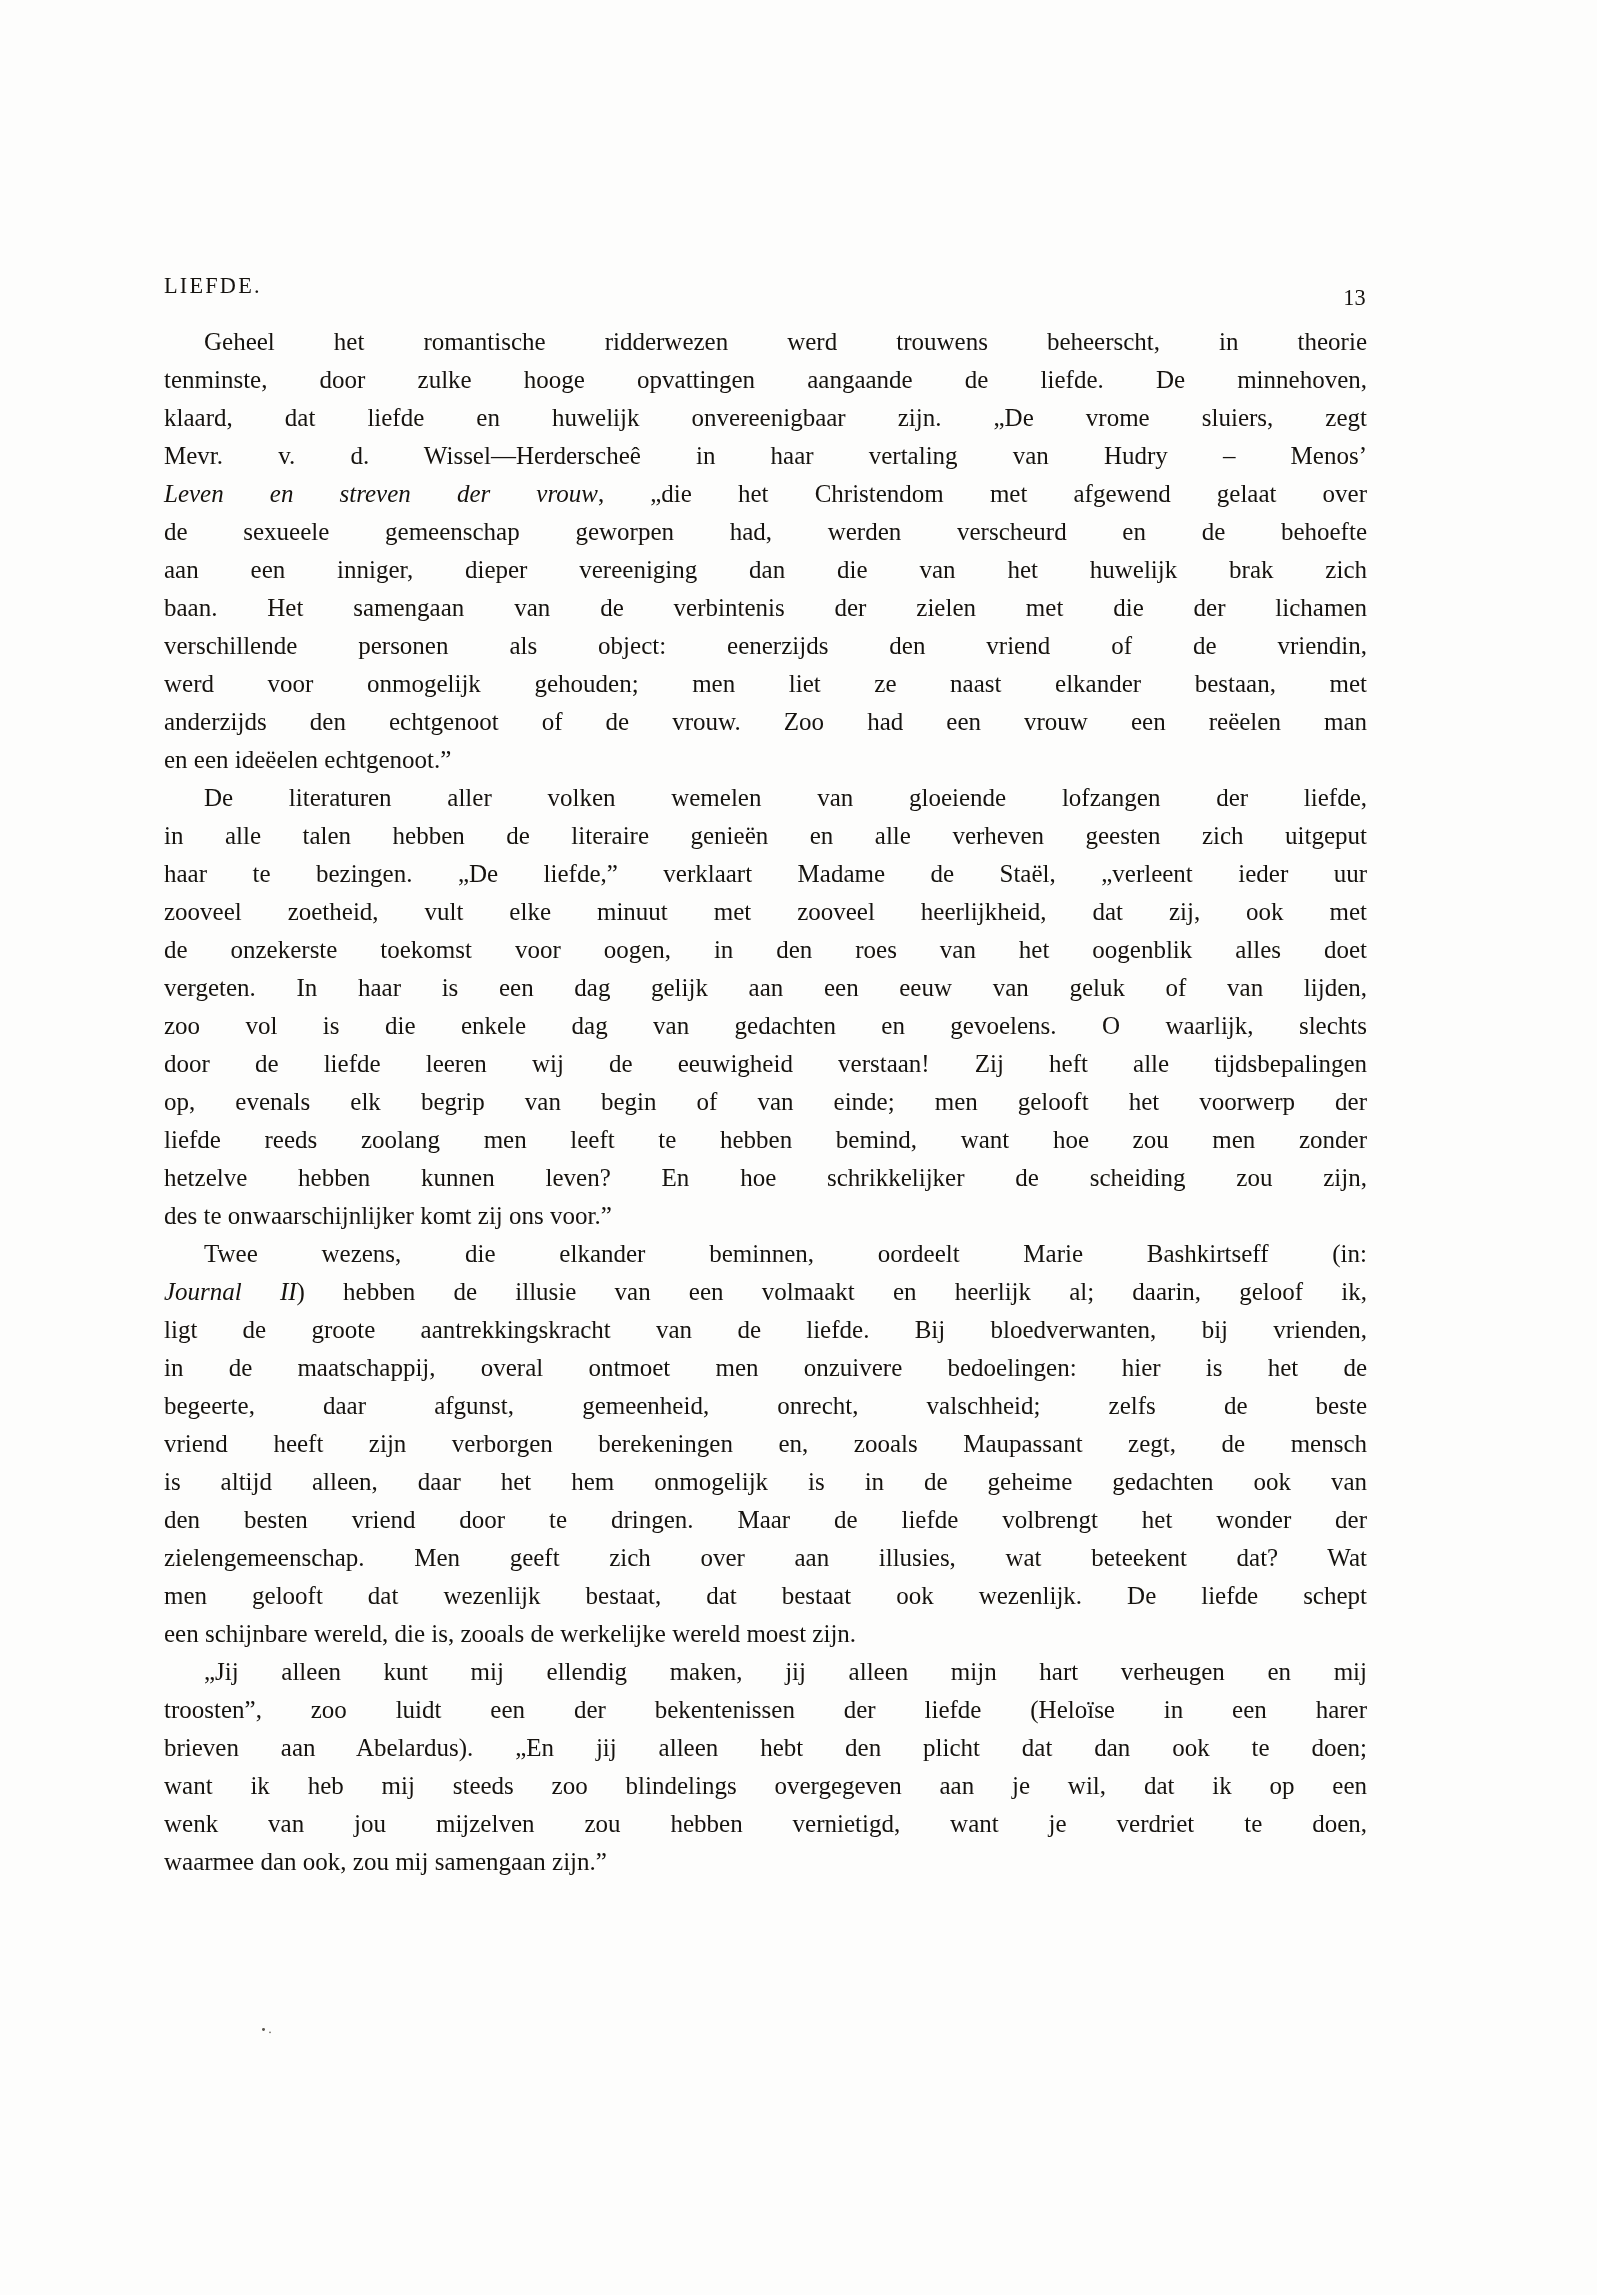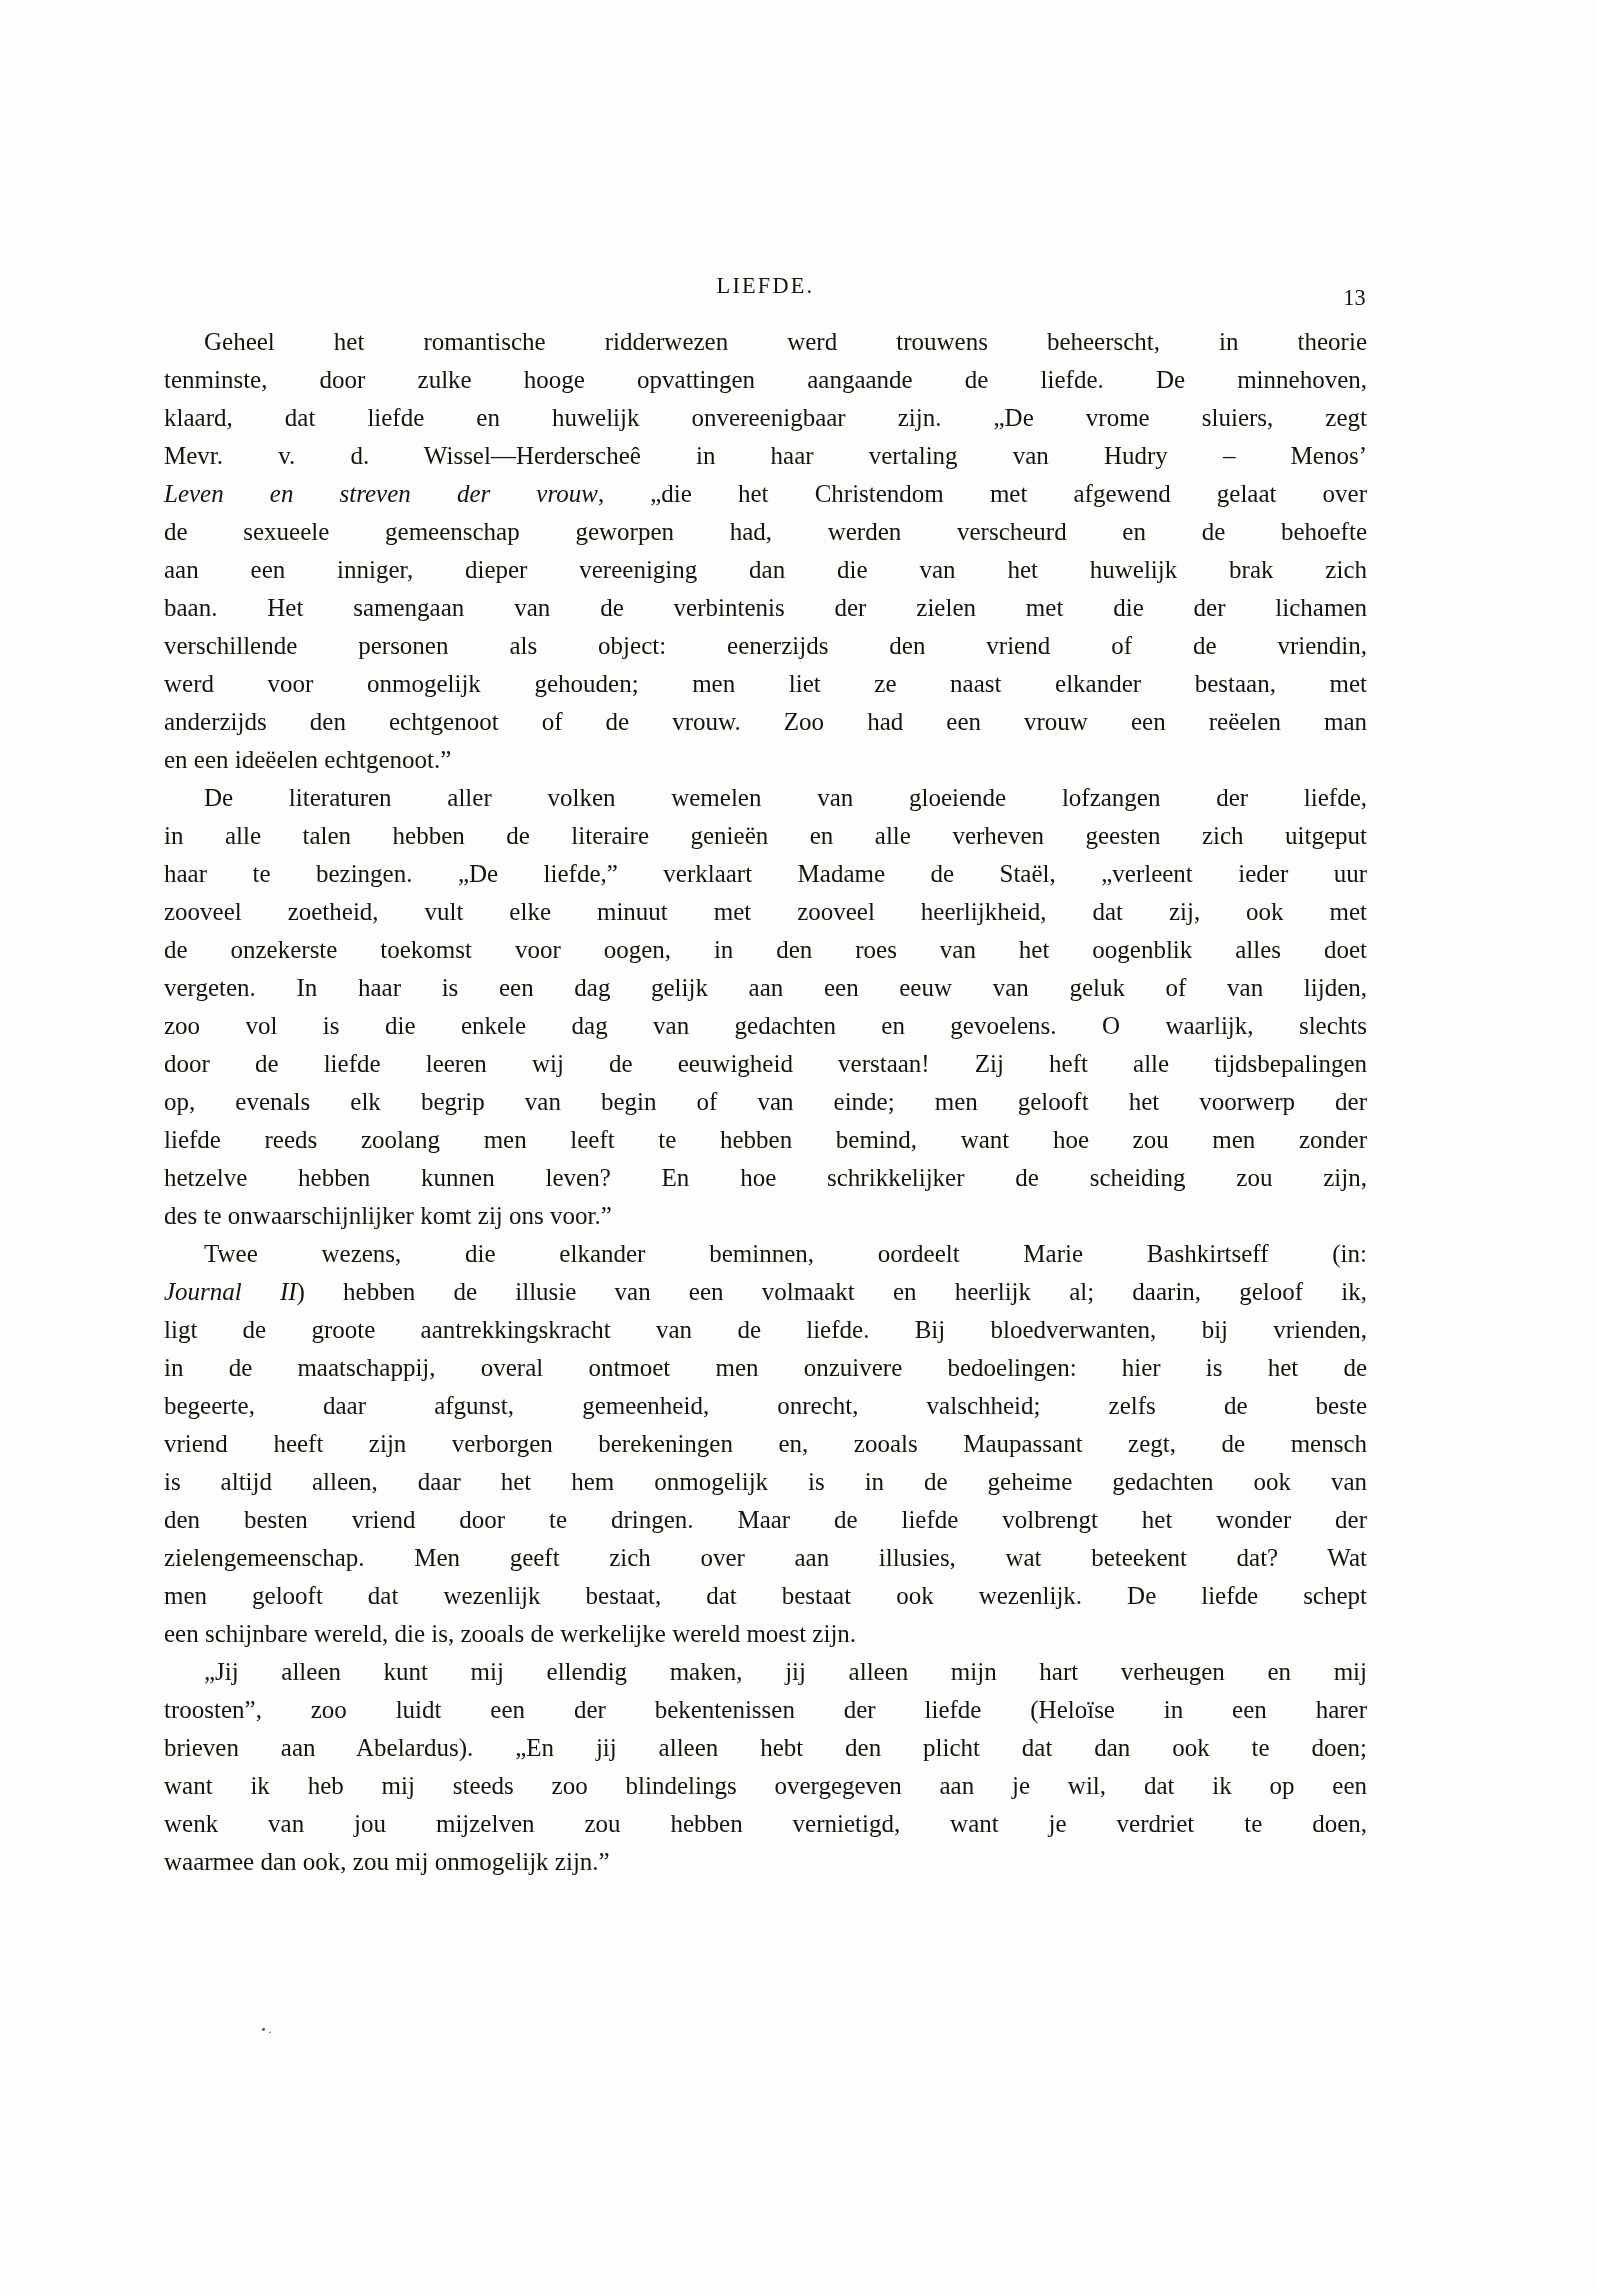--- a/index.html
+++ b/index.html
@@ -14,21 +14,20 @@
   }
   .running-head {
     position: absolute;
     left: 164px;
     top: 271px;
     width: 1203px;
     height: 32px;
   }
   .head-title {
     display: block;
-    text-align: center;
     font-size: 22.3px;
     letter-spacing: 2.2px;
     line-height: 29px;
   }
   .head-page {
     position: absolute;
     right: 1.4px;
     top: 12px;
     font-size: 22.3px;
     line-height: 29px;
@@ -110,18 +109,18 @@
         <div class="line"><span>zielengemeenschap. Men geeft zich over aan illusies, wat beteekent dat? Wat</span></div>
         <div class="line"><span>men gelooft dat wezenlijk bestaat, dat bestaat ook wezenlijk. De liefde schept</span></div>
         <div class="line last"><span>een schijnbare wereld, die is, zooals de werkelijke wereld moest zijn.</span></div>
       </div>
       <div class="paragraph">
         <div class="line first"><span>„Jij alleen kunt mij ellendig maken, jij alleen mijn hart verheugen en mij</span></div>
         <div class="line"><span>troosten”, zoo luidt een der bekentenissen der liefde (Heloïse in een harer</span></div>
         <div class="line"><span>brieven aan Abelardus). „En jij alleen hebt den plicht dat dan ook te doen;</span></div>
         <div class="line"><span>want ik heb mij steeds zoo blindelings overgegeven aan je wil, dat ik op een</span></div>
         <div class="line"><span>wenk van jou mijzelven zou hebben vernietigd, want je verdriet te doen,</span></div>
-        <div class="line last"><span>waarmee dan ook, zou mij onmogelijk zijn.”</span></div>
+        <div class="line last"><span>waarmee dan ook, zou mij samengaan zijn.”</span></div>
       </div>
     </div>
   <div class="speck"></div>
 </div>
 
 
 </body></html>

